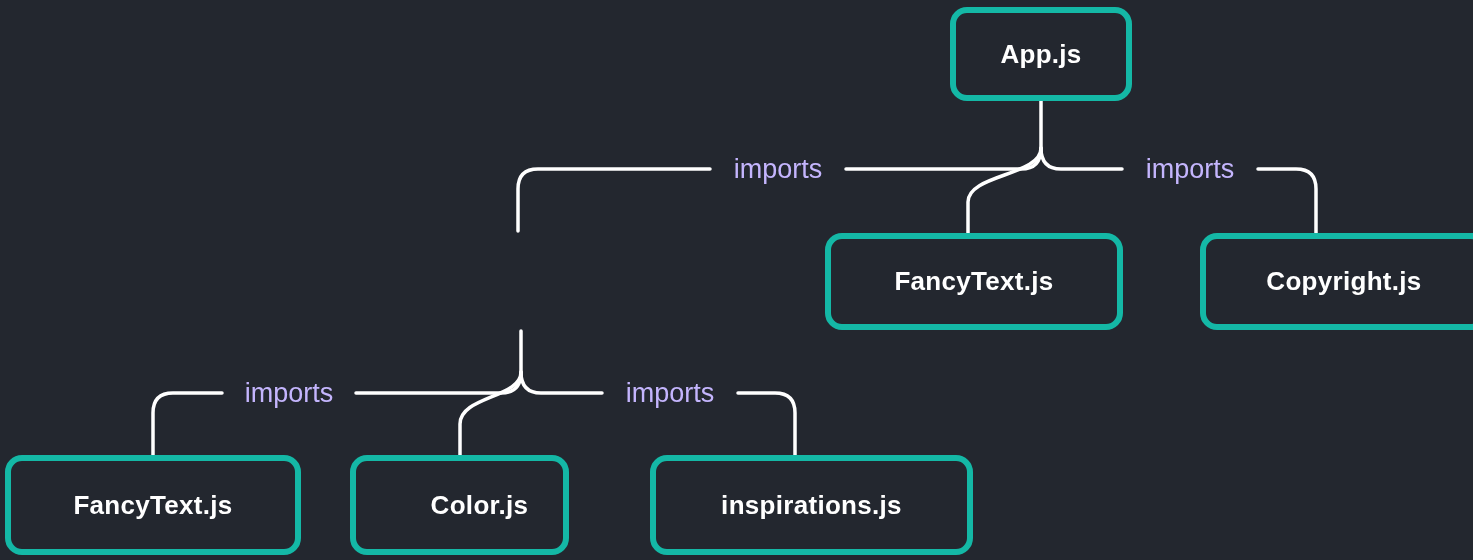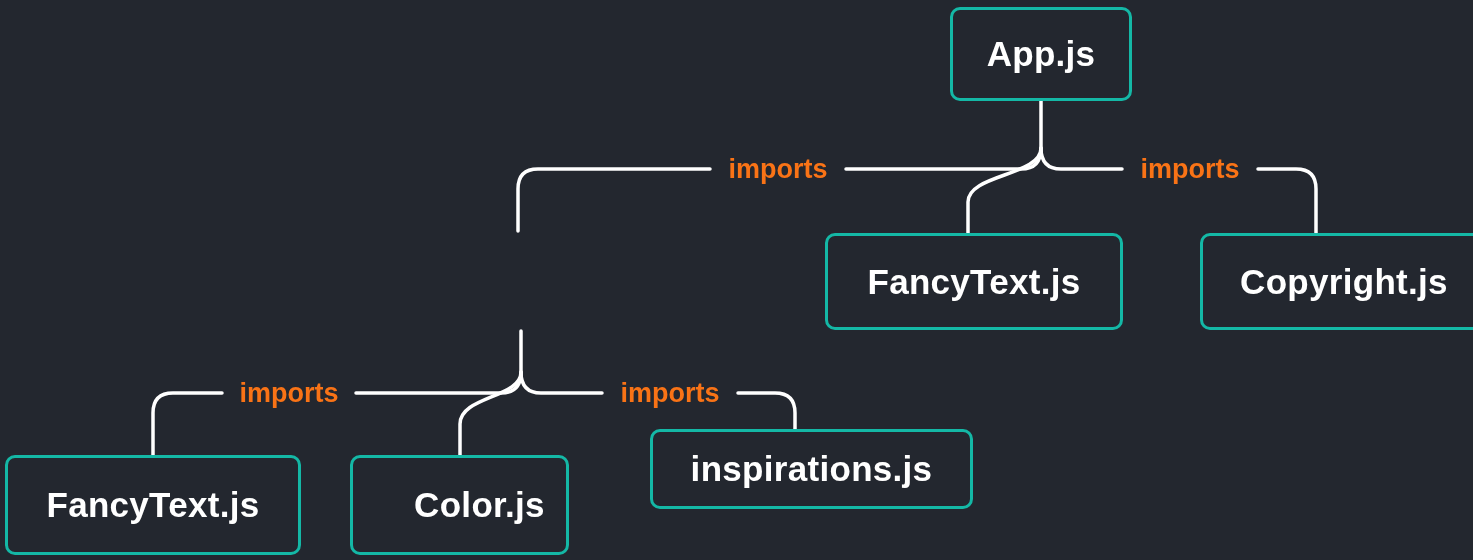--- a/index.html
+++ b/index.html
@@ -18,37 +18,37 @@
   svg.wires {
     position: absolute;
     left: 0; top: 0;
     width: 1473px;
     height: 560px;
   }
   .node {
     position: absolute;
     box-sizing: border-box;
     background: #23272f;
-    border: 3px solid #14b8a6;
-    border-radius: 10px;
+    border: 6px solid #14b8a6;
+    border-radius: 17px;
     display: flex;
     align-items: center;
     justify-content: center;
     color: #ffffff;
-    font-size: 35px;
+    font-size: 26px;
     font-weight: 600;
     letter-spacing: 0.3px;
     white-space: nowrap;
   }
   .edge-label {
     position: absolute;
     transform: translate(-50%, -50%);
-    color: #f97316;
+    color: #c4b5fd;
     font-size: 27px;
-    font-weight: 700;
+    font-weight: 400;
     white-space: nowrap;
   }
 </style>
 </head>
 <body>
 
 <div class="stage">
 
   <svg class="wires" viewBox="0 0 1473 560" aria-hidden="true">
     <g fill="none" stroke="#ffffff" stroke-width="3.5" stroke-linecap="round" stroke-linejoin="round">
@@ -85,21 +85,21 @@
   </div>
 
   <div class="node" style="left:5px; top:455px; width:296px; height:100px;">
     <span>FancyText.js</span>
   </div>
 
   <div class="node" style="left:350px; top:455px; width:219px; height:100px;padding-left:40px;">
     <span>Color.js</span>
   </div>
 
-  <div class="node" style="left:650px; top:429px; width:323px; height:80px;">
+  <div class="node" style="left:650px; top:455px; width:323px; height:100px;">
     <span>inspirations.js</span>
   </div>
 
   <div class="edge-label" style="left:778px; top:169px;">imports</div>
 
   <div class="edge-label" style="left:1190px; top:169px;">imports</div>
 
   <div class="edge-label" style="left:289px; top:393px;">imports</div>
 
   <div class="edge-label" style="left:670px; top:393px;">imports</div>

